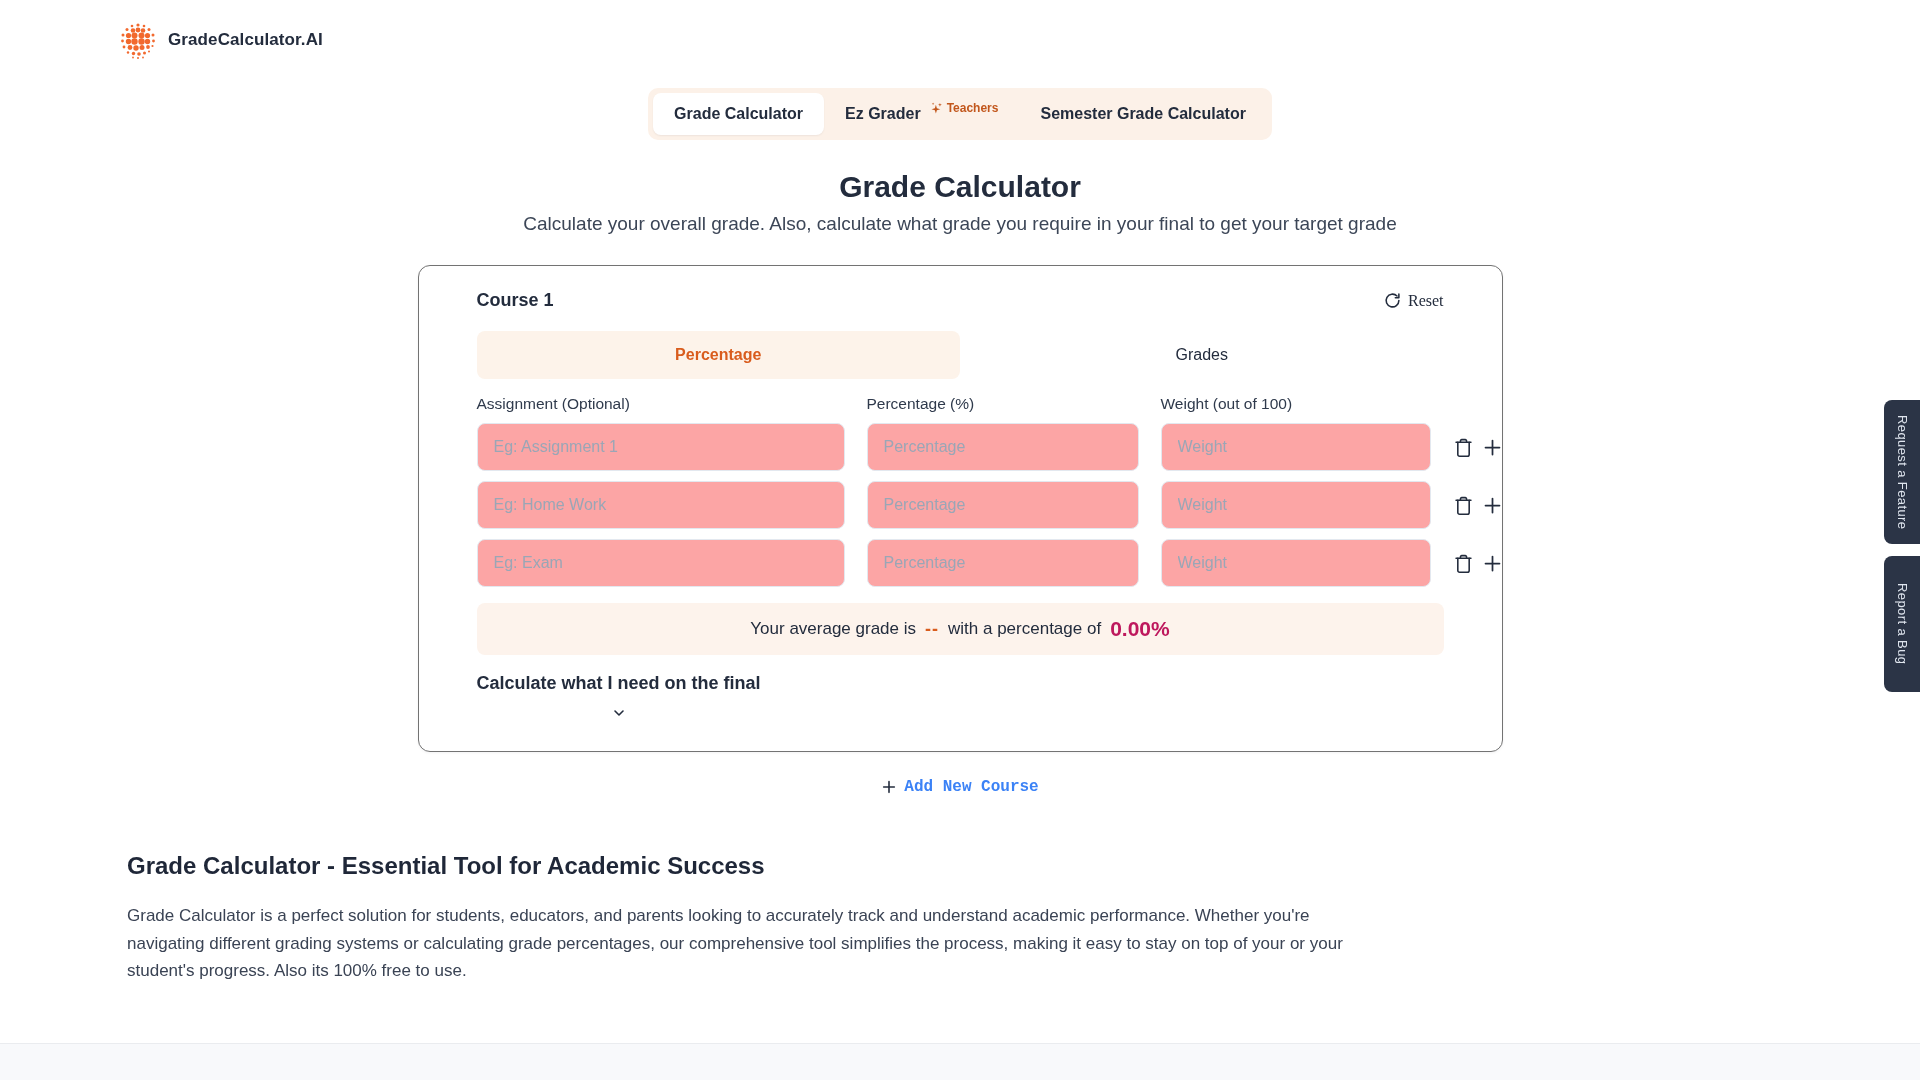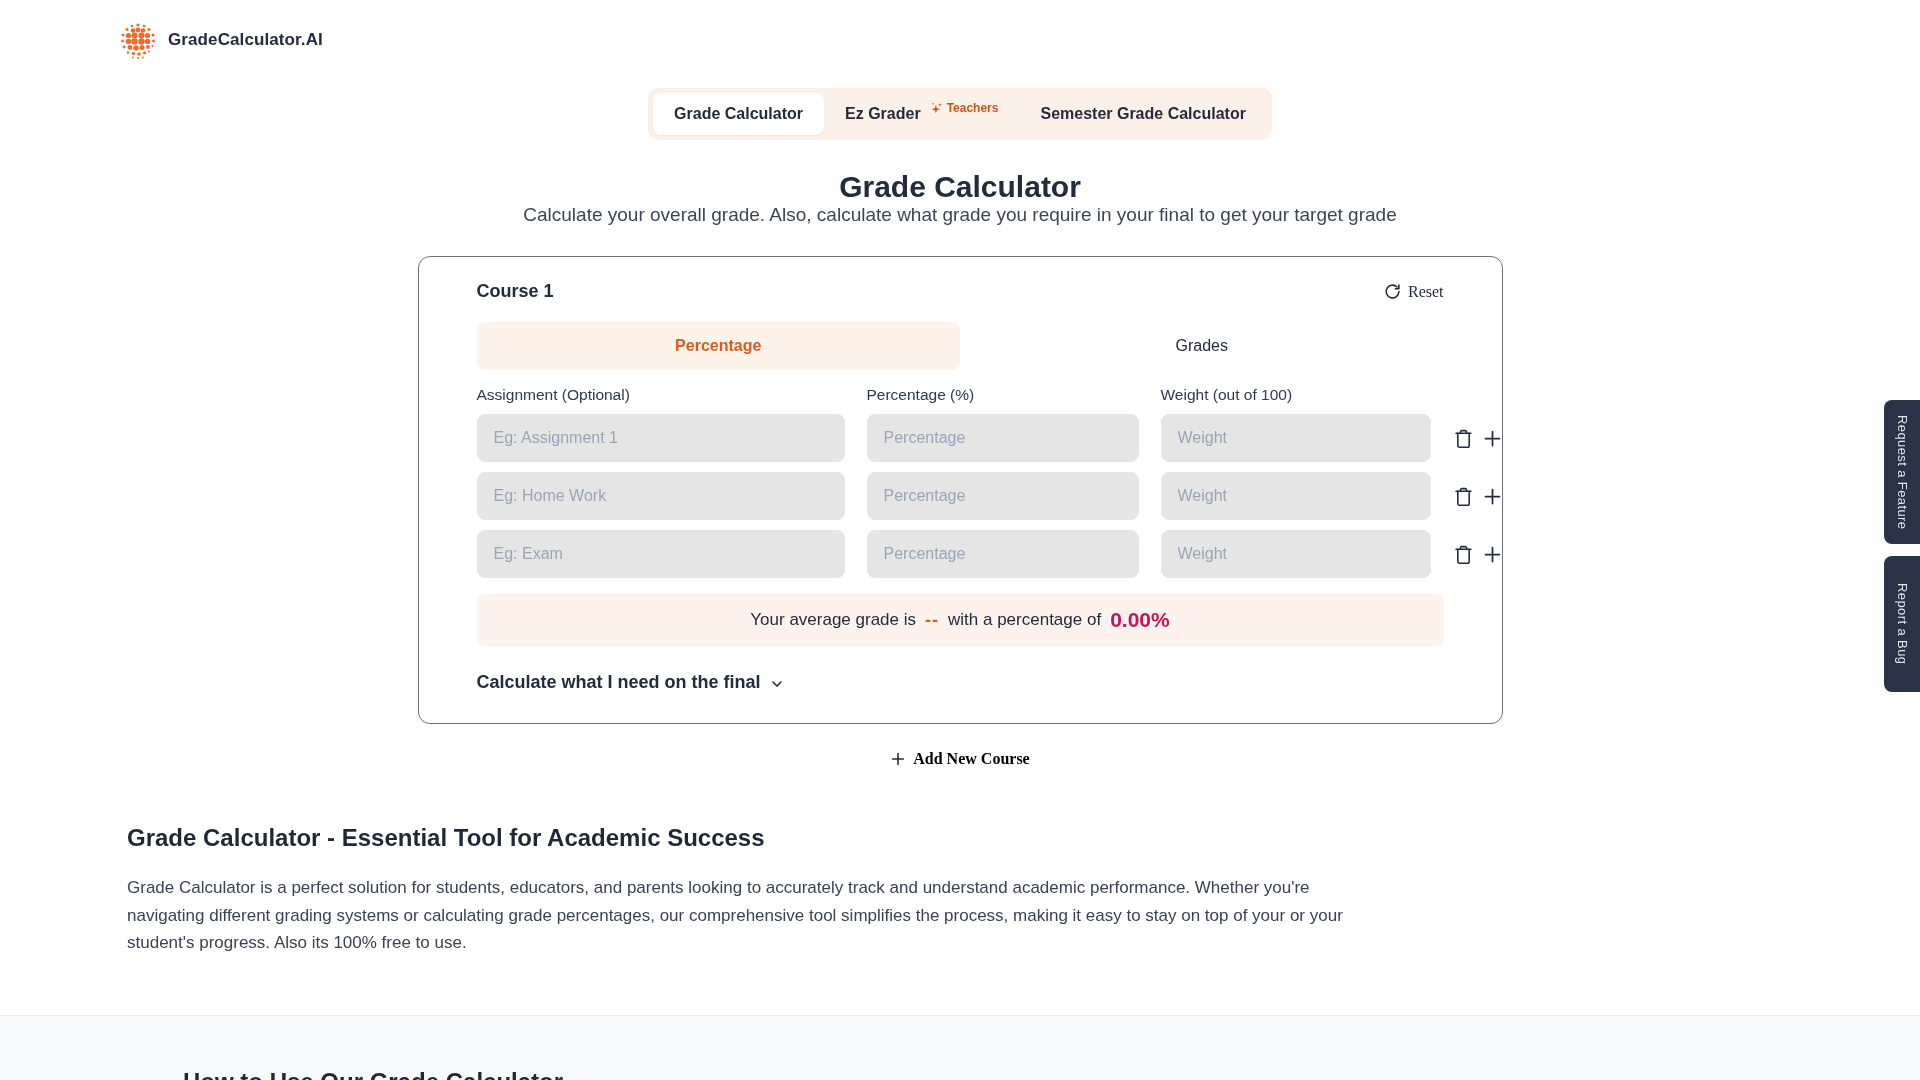--- a/index.html
+++ b/index.html
@@ -18,21 +18,21 @@
   .tab { display:flex; align-items:center; padding:0 21px; font-size:16px; font-weight:600;
     color:#232c3d; border-radius:8px; cursor:pointer; white-space:nowrap; }
   .tab.active { background:#ffffff; box-shadow:0 1px 2px rgba(16,24,40,.06); }
   .tab-badge { display:inline-flex; align-items:center; gap:3px; margin-left:8px;
     transform:translateY(-6px); color:#c2571c; font-size:12px; font-weight:600; }
   .sparkles-icon { width:15px; height:15px; display:block; }
 
   
   .hero { text-align:center; margin-top:30px; }
   .hero-title { font-size:30px; font-weight:600; color:#232c3d; }
-  .hero-subtitle { font-size:19px; color:#3c4657; }
+  .hero-subtitle { margin-top:9px; font-size:19px; color:#3c4657; }
 
   
   .card { width:1085px; margin:30px auto 0; background:#ffffff; border:1px solid #737373;
     border-radius:12px; box-shadow:0 1px 3px rgba(16,24,40,.05); padding:24px 58px 30px; }
   .card-head { display:flex; justify-content:space-between; align-items:center; }
   .course-title { font-size:18px; font-weight:700; color:#232c3d; }
   .reset-btn { display:flex; align-items:center; gap:7px; font-size:16px; font-weight:500;
     color:#232c3d; cursor:pointer; background:none; border:none;
     font-family:Liberation Serif, serif; }
   .reset-btn svg { width:17px; height:17px; }
@@ -42,44 +42,44 @@
     font-size:16px; border-radius:8px; cursor:pointer; }
   .mode-tab.active { background:#fdf3ea; color:#d95c1d; font-weight:600; }
   .mode-tab.inactive { color:#232c3d; font-weight:500; }
 
   .grid { display:grid; grid-template-columns:368px 272px 270px 1fr; column-gap:22px;
     align-items:center; }
   .col-headers { margin-top:16px; margin-bottom:10px; }
   .col-header { font-size:15.5px; font-weight:500; color:#2f3a4c; }
   .input-row { margin-bottom:10px; }
   .field { height:48px; border:1px solid #e3e8ef; border-radius:8px; padding:0 16px;
-    font-size:16px; color:#232c3d; width:100%; outline:none; background:#e5e5e5;
+    font-size:16px; color:#232c3d; width:100%; outline:none; background:#fca5a5;
     font-family:"Liberation Sans","DejaVu Sans",sans-serif; }
   .field::placeholder { color:#9aa6b6; }
   .row-actions { display:flex; align-items:center; justify-content:flex-end; gap:8px; }
   .icon-btn { background:none; border:none; cursor:pointer; padding:0; display:flex;
     align-items:center; color:#232c3d; }
   .icon-btn svg { width:21px; height:21px; }
 
   .result-bar { margin-top:16px; height:52px; background:#fdf3ec; border-radius:8px;
     display:flex; align-items:center; justify-content:center; gap:9px; }
   .result-text { font-size:17px; color:#232c3d; }
   .result-grade { font-size:18px; font-weight:700; color:#d95c1d; letter-spacing:1px; }
   .result-pct { font-size:21px; font-weight:700; color:#be185d; }
 
-  .final-toggle { margin-top:26px; display:flex; align-items:center; gap:8px; cursor:pointer;
-    background:none; border:none; font-family:"Liberation Sans","DejaVu Sans",sans-serif; }
+  .final-toggle { margin-top:18px; display:flex; align-items:center; gap:8px; cursor:pointer;
+    background:none; border:none; font-family:"Liberation Sans","DejaVu Sans",sans-serif;flex-direction:column; }
   .final-toggle-label { font-size:18px; font-weight:600; color:#232c3d; }
   .chevron-down-icon { width:16px; height:16px; margin-top:3px; }
 
   
   .add-course-wrap { display:flex; justify-content:center; margin-top:26px; }
   .add-course { display:flex; align-items:center; gap:7px; background:none; border:none;
-    cursor:pointer; font-size:16px; font-weight:600; color:#000000;
-    font-family:Liberation Serif, serif; }
+    cursor:pointer; font-size:16px; font-weight:600; color:#3b82f6;
+    font-family:Liberation Mono, monospace; }
   .add-course svg { width:16px; height:16px; }
 
   
   .seo { margin-top:56px; padding-left:83px;margin-left:44px; }
   .seo-heading { font-size:24px; font-weight:700; color:#1f2738; }
   .seo-paragraph { margin-top:22px; max-width:1262px; font-size:17px; line-height:27.5px;
     color:#3a4354; }
 
   
   .howto { margin-top:58px; background:#f8f9fb; border-top:1px solid #eaecef;

